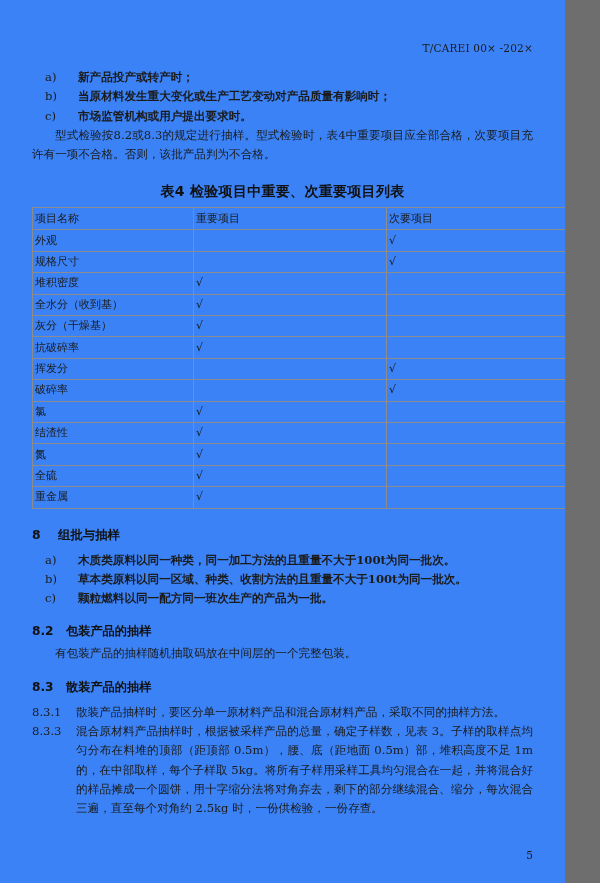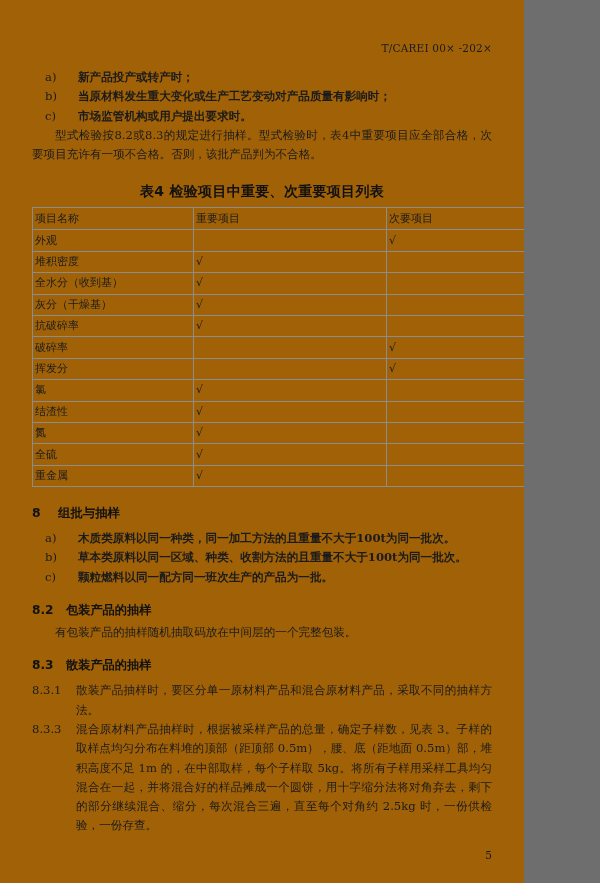--- a/index.html
+++ b/index.html
@@ -2,23 +2,23 @@
 <html><head>
 <meta charset="utf-8">
 <style>
   html, body {
     margin: 0;
     padding: 0;
     background: #6e6e6e;
   }
   .page {
     position: relative;
-    width: 524px;
+    width: 565px;
     height: 883px;
-    background: #a16207;
+    background: #3b82f6;
     box-sizing: border-box;
     font-family: "DejaVu Sans", "Liberation Sans", sans-serif;
     color: #1b1b1b;
     overflow: hidden;
   }
   
   .page-header {
     position: absolute;
     top: 42px;
     right: 32px;
@@ -196,46 +196,51 @@
           <th>次要项目</th>
         </tr>
       </thead>
       <tbody>
           <tr>
             <td>外观</td>
             <td></td>
             <td><span class="tick">√</span></td>
           </tr>
           <tr>
+            <td>规格尺寸</td>
+            <td></td>
+            <td><span class="tick">√</span></td>
+          </tr>
+          <tr>
             <td>堆积密度</td>
             <td><span class="tick">√</span></td>
             <td></td>
           </tr>
           <tr>
             <td>全水分（收到基）</td>
             <td><span class="tick">√</span></td>
             <td></td>
           </tr>
           <tr>
             <td>灰分（干燥基）</td>
             <td><span class="tick">√</span></td>
             <td></td>
           </tr>
           <tr>
             <td>抗破碎率</td>
             <td><span class="tick">√</span></td>
             <td></td>
           </tr>
           <tr>
+            <td>挥发分</td>
+            <td></td>
+            <td><span class="tick">√</span></td>
+          </tr>
+          <tr>
             <td>破碎率</td>
-            <td></td>
-            <td><span class="tick">√</span></td>
-          </tr>
-          <tr>
-            <td>挥发分</td>
             <td></td>
             <td><span class="tick">√</span></td>
           </tr>
           <tr>
             <td>氯</td>
             <td><span class="tick">√</span></td>
             <td></td>
           </tr>
           <tr>
             <td>结渣性</td>

